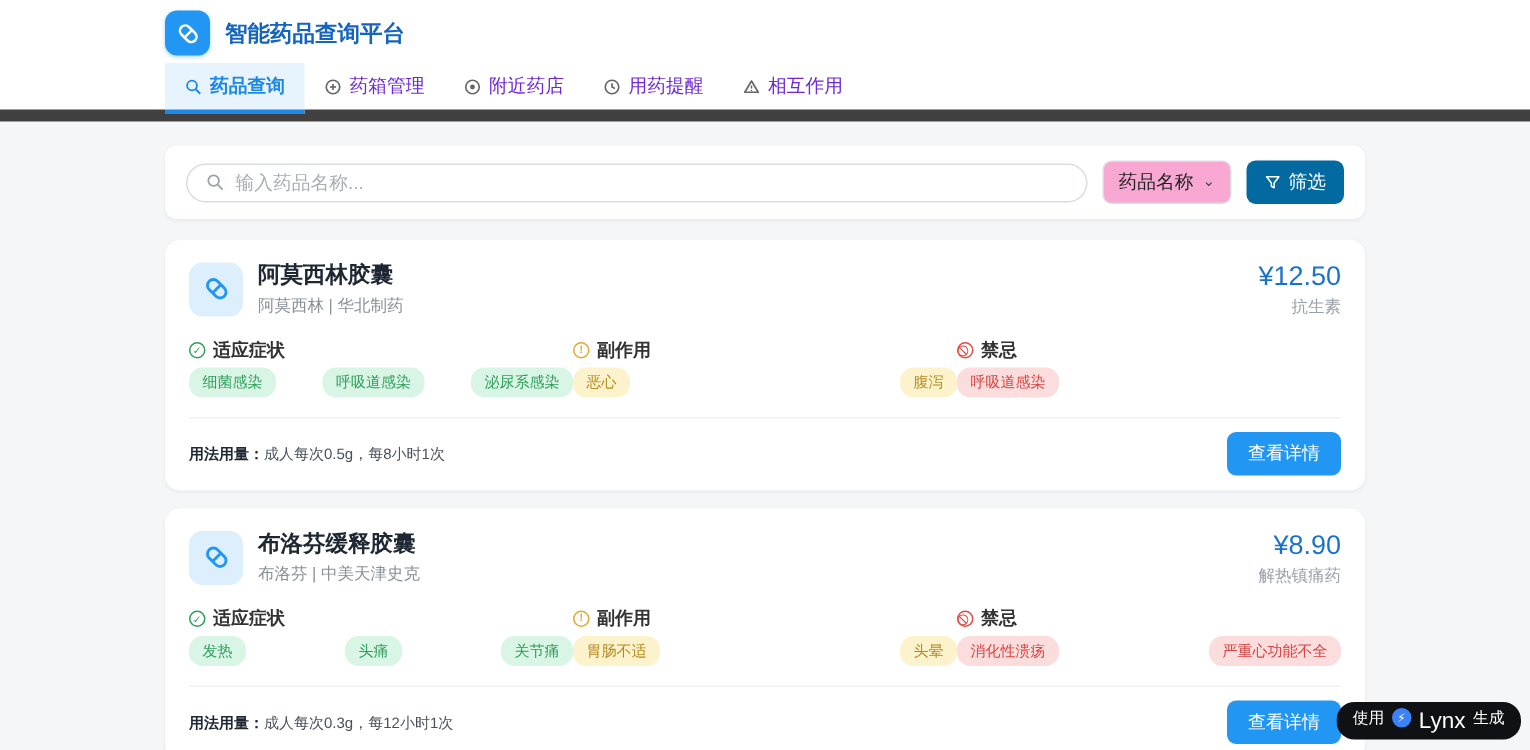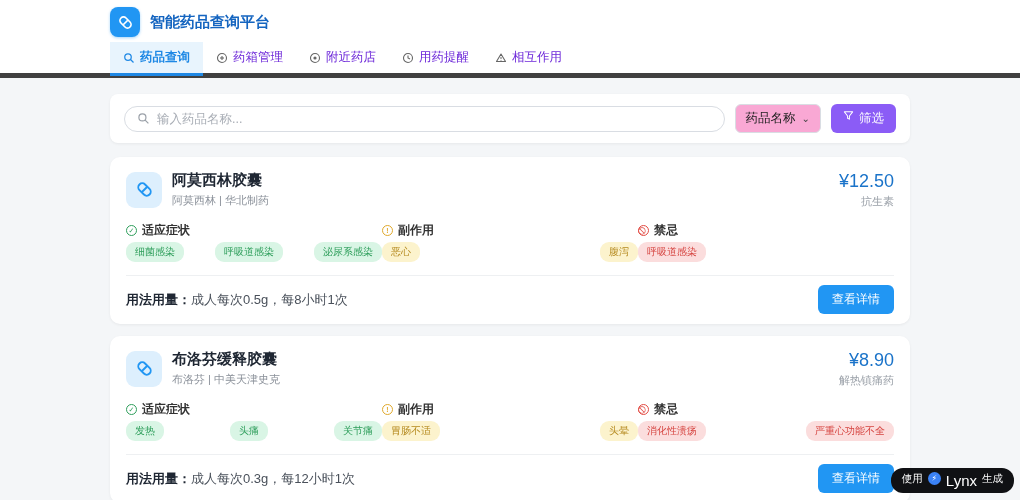--- a/index.html
+++ b/index.html
@@ -1,38 +1,38 @@
 <!DOCTYPE html>
 <html><head>
 <meta charset="utf-8">
 <style>
   * { margin:0; padding:0; box-sizing:border-box; }
   html,body { width:1020px; height:500px; overflow:hidden; }
   body { font-family:"Liberation Sans","DejaVu Sans",sans-serif; background:#f4f6f8; color:#333; }
   .container { width:800px; margin:0 auto; }
 
   
-  .header { background:#fff; border-bottom:5px solid #404040; }
+  .header { background:#fff; border-bottom:8px solid #404040; }
   .brand-row { display:flex; align-items:center; gap:10px; padding:7px 0 5px; }
   .logo { width:30px; height:30px; border-radius:8px; background:#2196f3; display:flex; align-items:center; justify-content:center; box-shadow:0 1px 3px rgba(33,150,243,.4); }
   .app-title { font-size:15px; font-weight:bold; color:#1565c0; }
   .tabs { display:flex; }
   .tab { display:flex; align-items:center; gap:5px; padding:7px 13px; font-size:12.5px; color:#6d28d9; cursor:pointer; border-bottom:3px solid transparent; margin-bottom:-3px; }
   .tab.active { color:#1e88e5; background:#e8f4fd; border-bottom-color:#1e88e5; font-weight:bold; }
   .tab .ticon { display:flex; align-items:center; }
 
   
   .main { padding-top:16px; }
   .search-card { background:#fff; border-radius:8px; box-shadow:0 1px 3px rgba(0,0,0,.06); padding:10px 14px; display:flex; align-items:center; gap:10px; margin-bottom:14px; }
   .search-box { flex:1; display:flex; align-items:center; gap:7px; border:1px solid #d9dde3; border-radius:14px; padding:5px 12px; background:#fff; }
   .search-box input { border:none; outline:none; flex:1; font-size:12.5px; color:#333; font-family:inherit; background:transparent; }
   .search-box input::placeholder { color:#a8adb5; }
   .select { display:flex; align-items:center; gap:6px; border:1px solid #d9dde3; border-radius:6px; padding:5px 10px; font-size:12.5px; color:#222; background:#f9a8d4; cursor:pointer; }
   .select .chev { font-size:10px; color:#444; }
-  .filter-btn { display:flex; align-items:flex-start; gap:5px; background:#8b5cf6; color:#fff; border:none; border-radius:6px; padding:6px 12px; font-size:12.5px; cursor:pointer; font-family:inherit; }
+  .filter-btn { display:flex; align-items:center; gap:5px; background:#0369a1; color:#fff; border:none; border-radius:6px; padding:6px 12px; font-size:12.5px; cursor:pointer; font-family:inherit; }
 
   
   .drug-card { background:#fff; border-radius:10px; box-shadow:0 1px 3px rgba(0,0,0,.06); padding:14px 16px 0; margin-bottom:12px; }
   .drug-head { display:flex; justify-content:space-between; align-items:flex-start; }
   .drug-id { display:flex; gap:10px; align-items:center; }
   .drug-icon { width:36px; height:36px; border-radius:9px; background:#ddeffd; display:flex; align-items:center; justify-content:center; }
   .drug-name { font-size:15px; font-weight:bold; color:#1f2733; }
   .drug-sub { font-size:11px; color:#8a9099; margin-top:3px; }
   .price-block { text-align:right; }
   .price { font-size:18px; font-weight:normal; color:#1a73c9; }
@@ -44,21 +44,21 @@
   .tag { font-size:10px; padding:3px 9px; border-radius:9px; white-space:nowrap; }
   .tag.green { background:#d9f5e5; color:#2e9e5b; }
   .tag.yellow { background:#fcf3cd; color:#b58a1f; }
   .tag.red { background:#fbdddd; color:#d64541; }
   .dot { width:11px; height:11px; border-radius:50%; border:1.5px solid; display:inline-flex; align-items:center; justify-content:center; font-size:7px; font-weight:bold; }
   .dot.green { border-color:#2e9e5b; color:#2e9e5b; }
   .dot.yellow { border-color:#e0a92c; color:#e0a92c; }
   .dot.red { border-color:#e24b44; color:#e24b44; }
 
   .usage-row { border-top:1px solid #eef0f2; margin-top:13px; padding:9px 0 10px; display:flex; justify-content:space-between; align-items:center; }
-  .usage-text { font-size:13px; color:#49505a; }
+  .usage-text { font-size:10px; color:#49505a; }
   .usage-text b { color:#1f2733; }
   .detail-btn { background:#2196f3; color:#fff; border:none; border-radius:6px; padding:6px 14px; font-size:12px; cursor:pointer; font-family:inherit; }
 
   
   .lynx-badge { position:fixed; right:6px; bottom:7px; background:#101114; color:#fff; border-radius:12px; display:flex; align-items:flex-start; gap:5px; padding:4px 11px; font-size:10.5px; }
   .lynx-logo { width:13px; height:13px; border-radius:50%; background:#3b82f6; color:#fff; display:flex; align-items:center; justify-content:center; font-size:8px; }
   .lynx-brand { font-weight:normal; font-size:15px; }
 
   svg { display:block; }
 </style>

